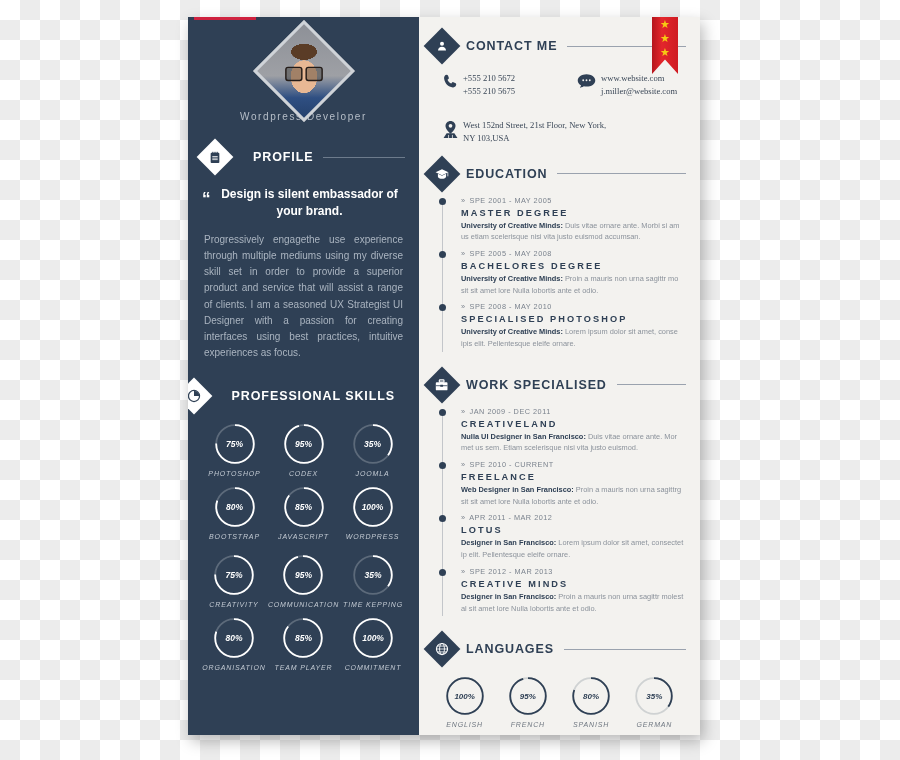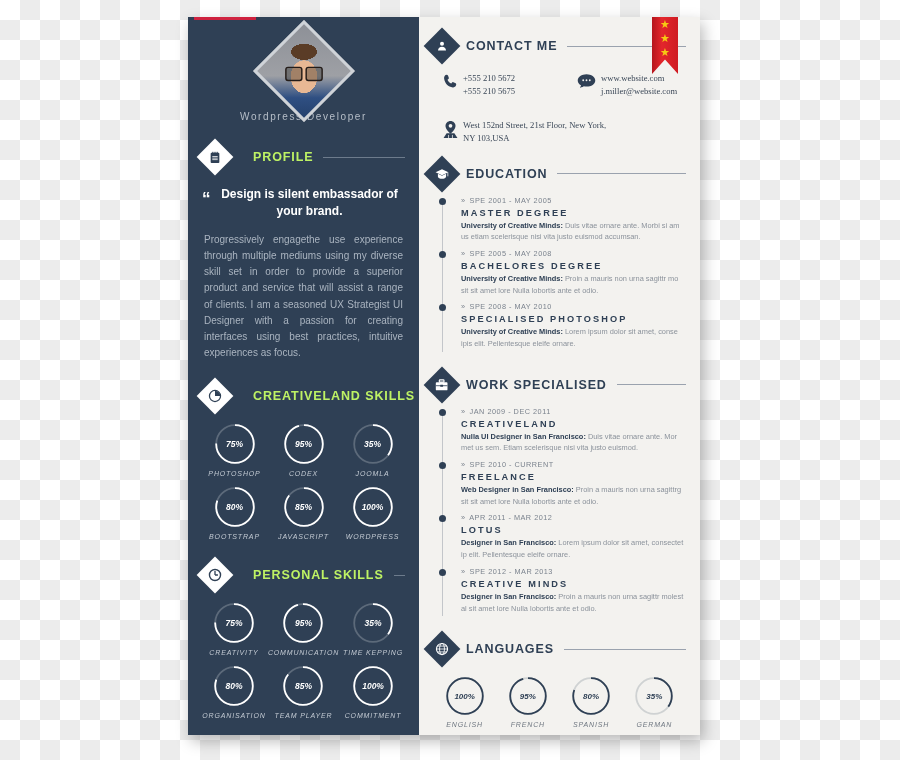--- a/index.html
+++ b/index.html
@@ -92,38 +92,39 @@
     font-size: 10px;
     letter-spacing: 1.6px;
     margin-top: 4px;
   }
 
   
   .sec-head {
     display: flex; align-items: center;
     padding: 0 14px;
     margin-top: 22px;
+    justify-content: flex-end;
   }
   .diamond {
     width: 26px; height: 26px;
     transform: rotate(45deg);
     flex: none;
     display: flex; align-items: center; justify-content: center;
     margin-right: 11px;
   }
   .diamond.light { background: #ffffff; }
   .diamond.dark  { background: #2f4055; }
   .diamond > svg { transform: rotate(-45deg); }
 
   .sec-title {
     font-size: 12.5px; font-weight: 700;
     letter-spacing: 0.9px;
     white-space: nowrap;
   }
-  .left-col .sec-title { color: #bef264; padding-left: 14px; }
+  .left-col .sec-title { color: #ffffff; padding-left: 14px; }
   .sec-rule {
     flex: 1 1 auto; height: 1px;
     margin-left: 10px;
   }
   .left-col .sec-rule { background: #6d7b8c; }
 
   .quote {
     margin: 16px 16px 0;
     color: #ffffff;
     font-size: 12px; font-weight: 600;
@@ -276,21 +277,21 @@
     </div>
     <div class="profile-body">Progressively engagethe use experience through multiple mediums using my diverse skill set in order to provide a superior product and service that will assist a range of clients. I am a seasoned UX Strategist UI Designer with a passion for creating interfaces using best practices, intuitive experiences as focus.</div>
 
     <div class="sec-head">
       <div class="diamond light">
         <svg width="14" height="14" viewBox="0 0 24 24">
           <circle cx="12" cy="12" r="9.5" fill="none" stroke="#2f4055" stroke-width="2.2"></circle>
           <path d="M12 12 L12 3 A9 9 0 0 1 21 12 Z" fill="#2f4055"></path>
         </svg>
       </div>
-      <div class="sec-title">CREATIVELAND SKILLS</div>
+      <div class="sec-title">PROFESSIONAL SKILLS</div>
       <div class="sec-rule"></div>
     </div>
     <div class="rings" id="pro-skill-rings">
         <div class="ring-cell">
           <div class="ring" style="width: 42px; height: 42px;">
             <svg width="42" height="42" viewBox="0 0 42 42">
               <circle cx="21" cy="21" r="18.8" fill="none" stroke="rgba(255,255,255,0.22)" stroke-width="1.8"></circle>
               <circle cx="21" cy="21" r="18.8" fill="none" stroke="#ffffff" stroke-width="1.8" stroke-dasharray="88.59 29.53" stroke-linecap="butt"></circle>
             </svg>
             <div class="pct">75%</div>
@@ -342,30 +343,20 @@
             <svg width="42" height="42" viewBox="0 0 42 42">
               <circle cx="21" cy="21" r="18.8" fill="none" stroke="rgba(255,255,255,0.22)" stroke-width="1.8"></circle>
               <circle cx="21" cy="21" r="18.8" fill="none" stroke="#ffffff" stroke-width="1.8" stroke-dasharray="118.12 0.00" stroke-linecap="butt"></circle>
             </svg>
             <div class="pct">100%</div>
           </div>
           <div class="ring-label">WORDPRESS</div>
         </div>
       </div>
 
-    <div class="sec-head">
-      <div class="diamond light">
-        <svg width="14" height="14" viewBox="0 0 24 24">
-          <circle cx="12" cy="12" r="9.5" fill="none" stroke="#2f4055" stroke-width="2.4"></circle>
-          <path d="M12 12 L12 5 M12 12 L17 12" stroke="#2f4055" stroke-width="2.2" fill="none"></path>
-        </svg>
-      </div>
-      <div class="sec-title">PERSONAL SKILLS</div>
-      <div class="sec-rule"></div>
-    </div>
     <div class="rings" id="per-skill-rings">
         <div class="ring-cell">
           <div class="ring" style="width: 42px; height: 42px;">
             <svg width="42" height="42" viewBox="0 0 42 42">
               <circle cx="21" cy="21" r="18.8" fill="none" stroke="rgba(255,255,255,0.22)" stroke-width="1.8"></circle>
               <circle cx="21" cy="21" r="18.8" fill="none" stroke="#ffffff" stroke-width="1.8" stroke-dasharray="88.59 29.53" stroke-linecap="butt"></circle>
             </svg>
             <div class="pct">75%</div>
           </div>
           <div class="ring-label">CREATIVITY</div>

